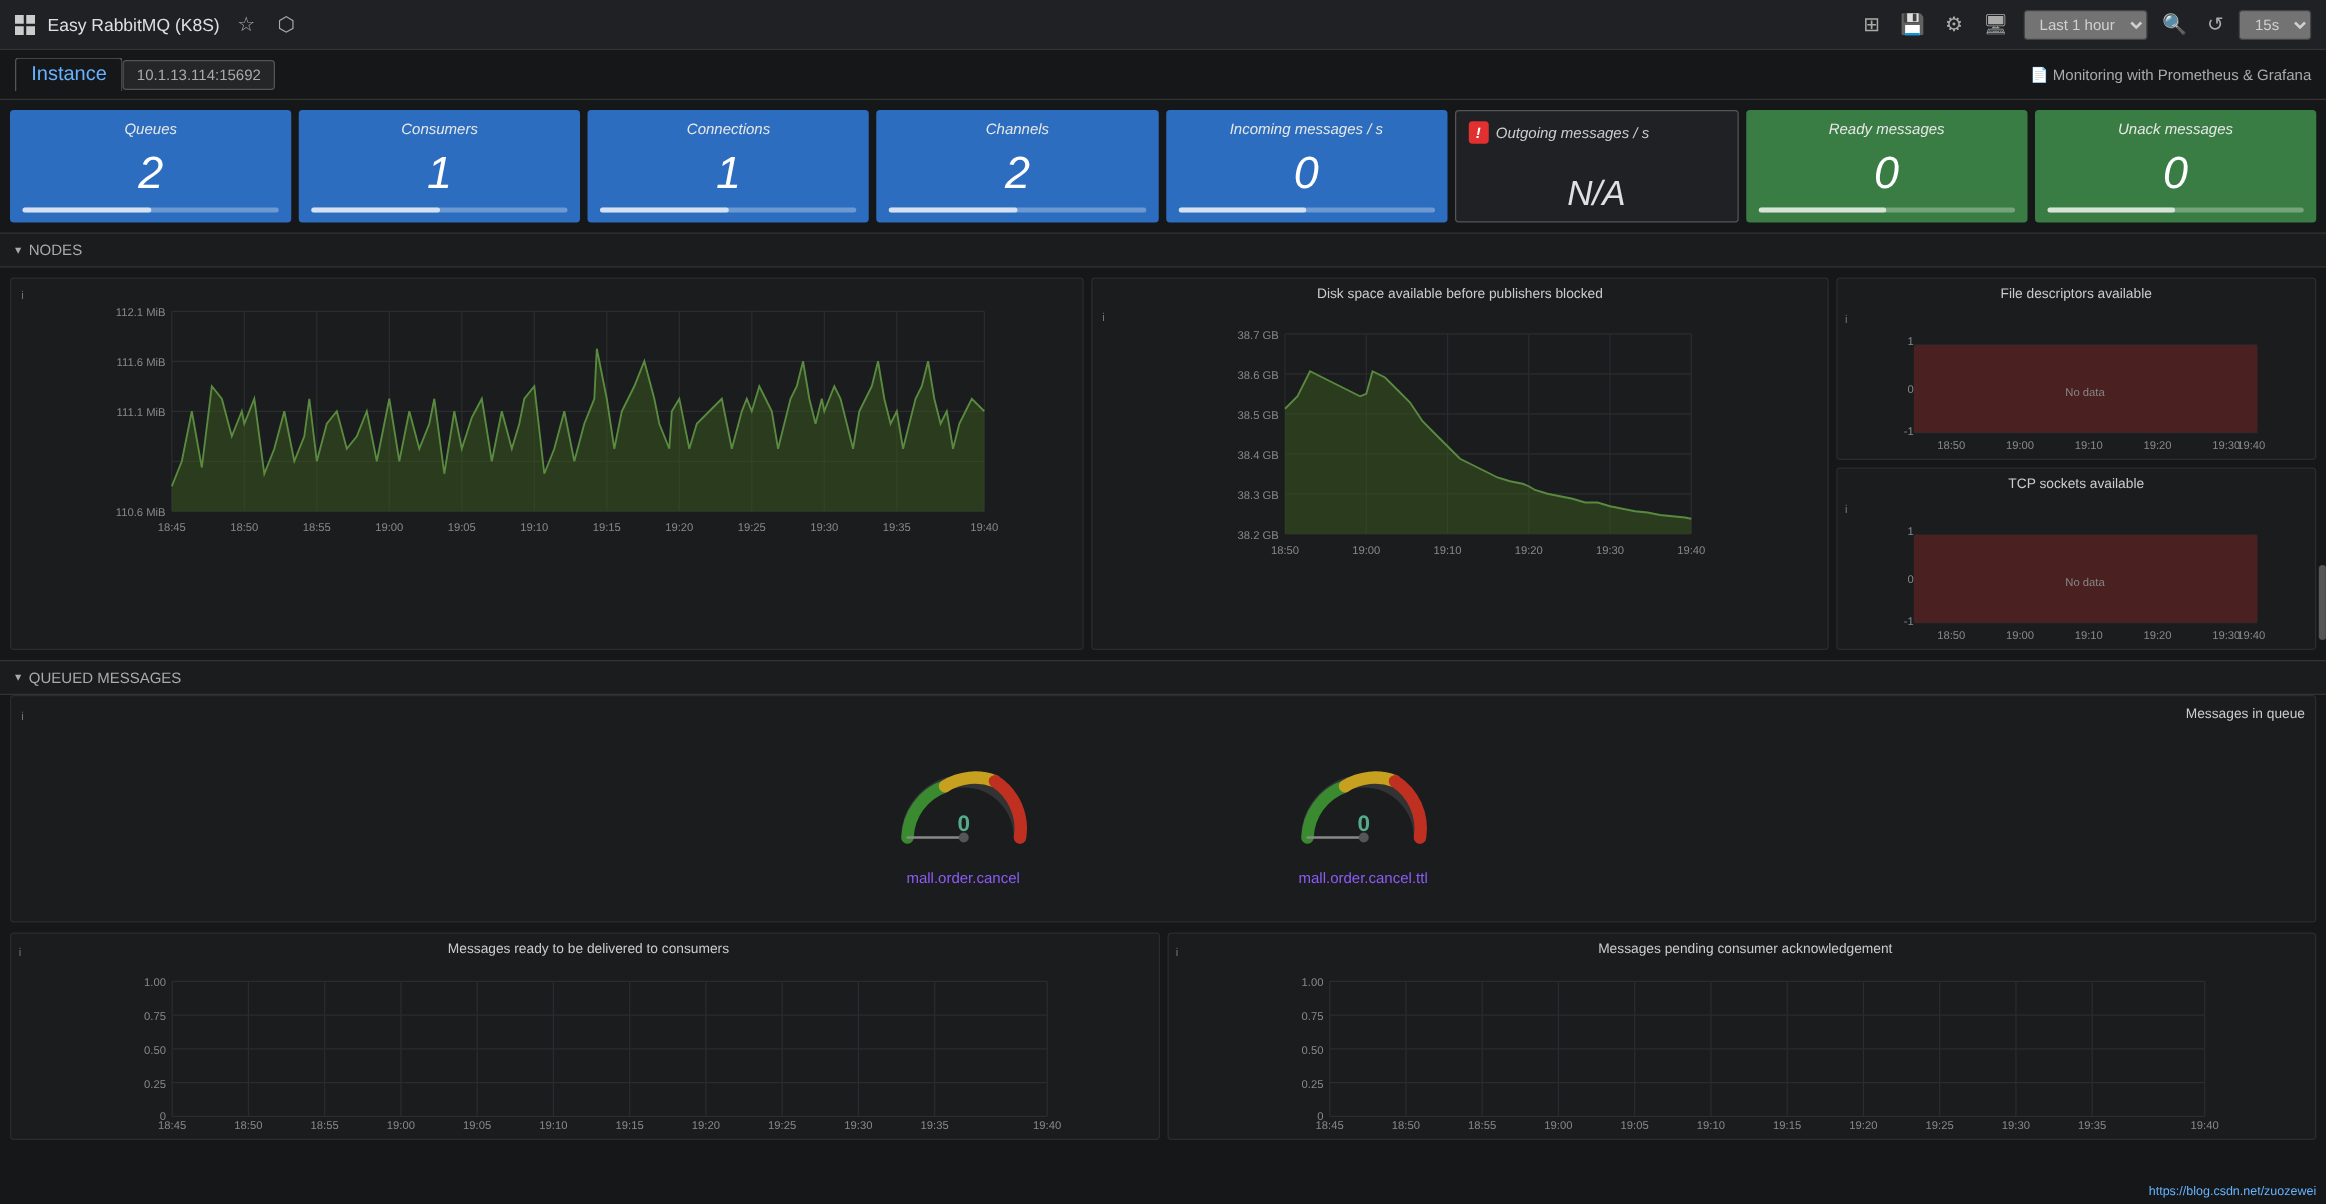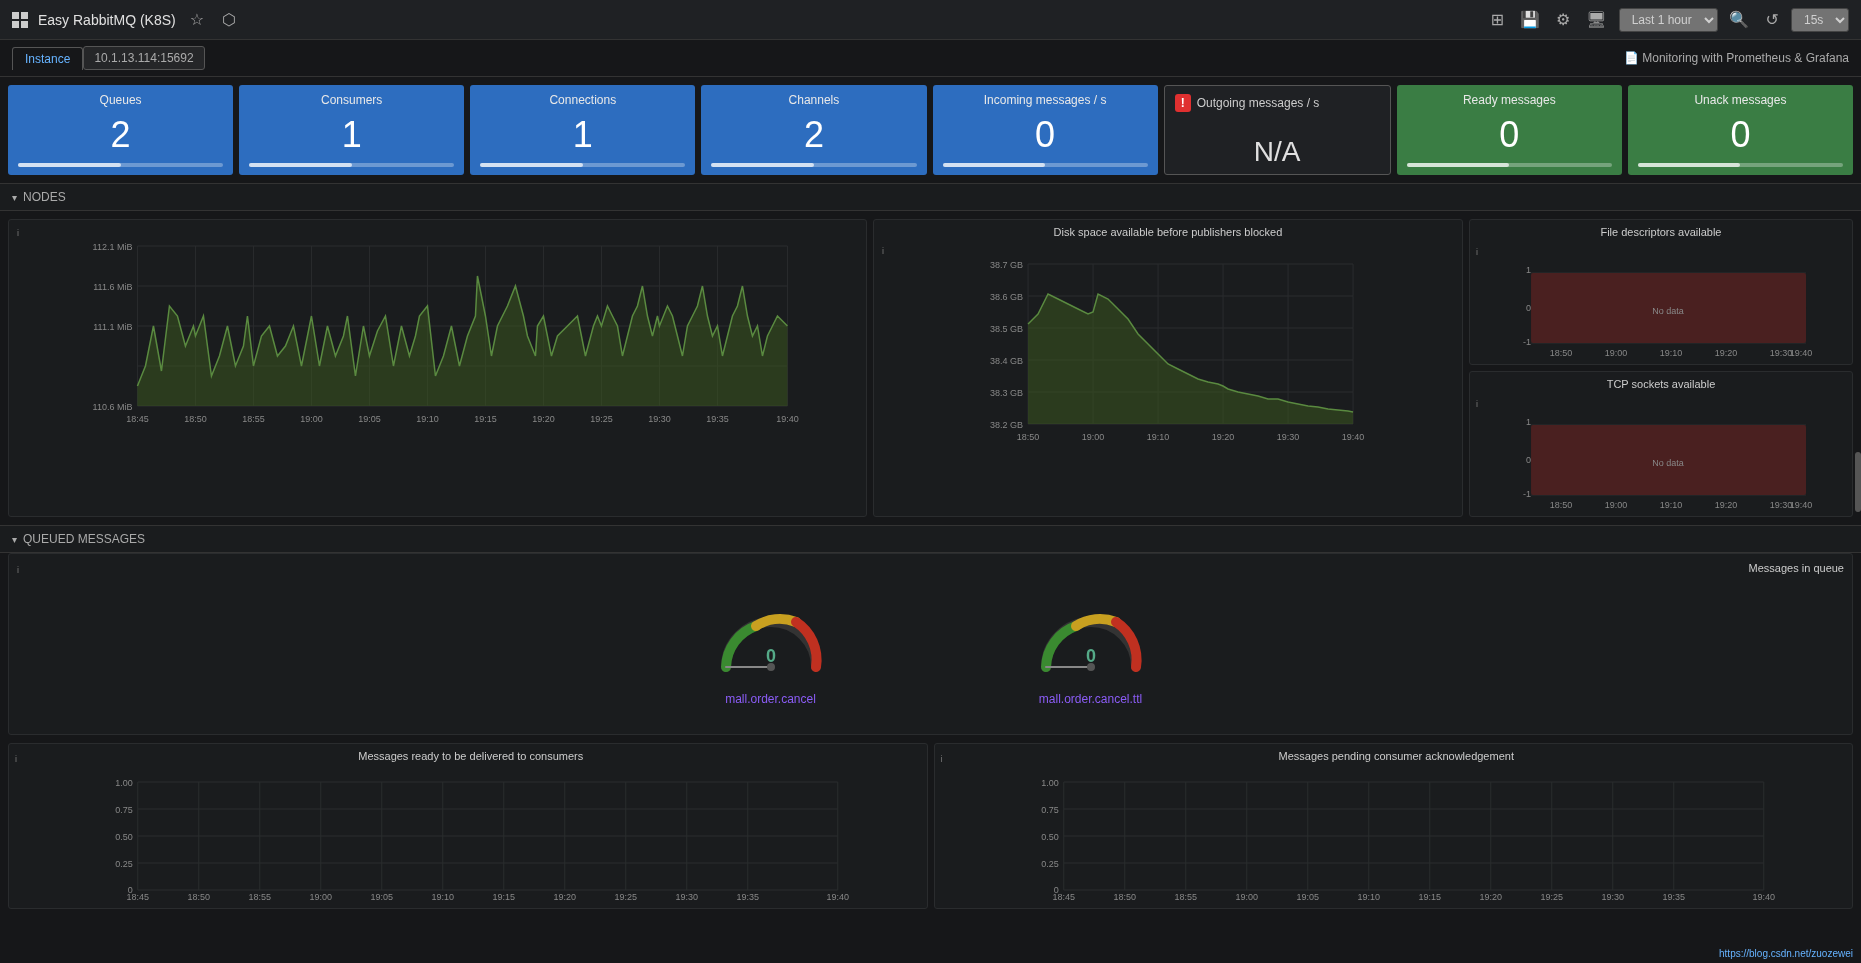--- a/index.html
+++ b/index.html
@@ -10,27 +10,27 @@
     .topbar-left { display: flex; align-items: center; gap: 10px; }
     .app-icon { display: grid; grid-template-columns: 1fr 1fr; gap: 2px; width: 16px; height: 16px; }
     .app-icon span { background: #ccc; display: block; width: 7px; height: 7px; }
     .app-title { color: #e0e0e0; font-size: 14px; font-weight: 400; }
     .topbar-right { display: flex; align-items: center; gap: 8px; }
     .topbar-icon { color: #aaa; font-size: 16px; cursor: pointer; padding: 4px; }
     .time-select { background: #737373; border: 1px solid #444; color: #d0d0d0; padding: 3px 8px; font-size: 12px; border-radius: 3px; cursor: pointer; }
 
     
     .instance-bar { background: #161719; display: flex; align-items: center; justify-content: space-between; padding: 6px 12px; border-bottom: 1px solid #333; }
-    .instance-tab { background: transparent; border: 1px solid #555; border-bottom: none; padding: 4px 12px; font-size: 12px; color: #66b3ff; cursor: pointer; border-radius: 3px 3px 0 0; }
+    .instance-tab { background: transparent; border: 1px solid #555; border-bottom: none; padding: 4px 12px; font-size: 16px; color: #66b3ff; cursor: pointer; border-radius: 3px 3px 0 0; }
     .instance-value { background: #252628; border: 1px solid #555; padding: 4px 10px; font-size: 12px; color: #aaa; border-radius: 3px; min-width: 120px; }
     .instance-left { display: flex; align-items: center; gap: 0; }
     .monitoring-link { color: #aaa; font-size: 12px; cursor: pointer; }
 
     
-    .stat-cards { display: flex; padding: 8px; gap: 6px; }
+    .stat-cards { display: flex; padding: 8px; gap: 6px; font-style: italic; }
     .stat-card { flex: 1; border-radius: 3px; padding: 8px 10px; display: flex; flex-direction: column; align-items: center; min-height: 90px; justify-content: space-between; }
     .stat-card.blue { background: #2d6dbf; }
     .stat-card.green { background: #3a7d44; }
     .stat-card.warning { background: #1f2124; border: 1px solid #555; }
     .stat-card-title { font-size: 12px; color: #e8e8e8; text-align: center; font-weight: 400; }
     .stat-card-value { font-size: 36px; color: #fff; font-weight: 300; text-align: center; line-height: 1; margin-top: 8px; }
     .stat-card-bar { height: 4px; background: rgba(255,255,255,0.3); width: 100%; border-radius: 2px; margin-top: 8px; }
     .stat-card-bar-fill { height: 4px; background: rgba(255,255,255,0.7); width: 50%; border-radius: 2px; }
     .stat-card.warning .stat-card-title { color: #ccc; }
     .stat-card.warning .stat-card-value { color: #e0e0e0; font-size: 28px; }

